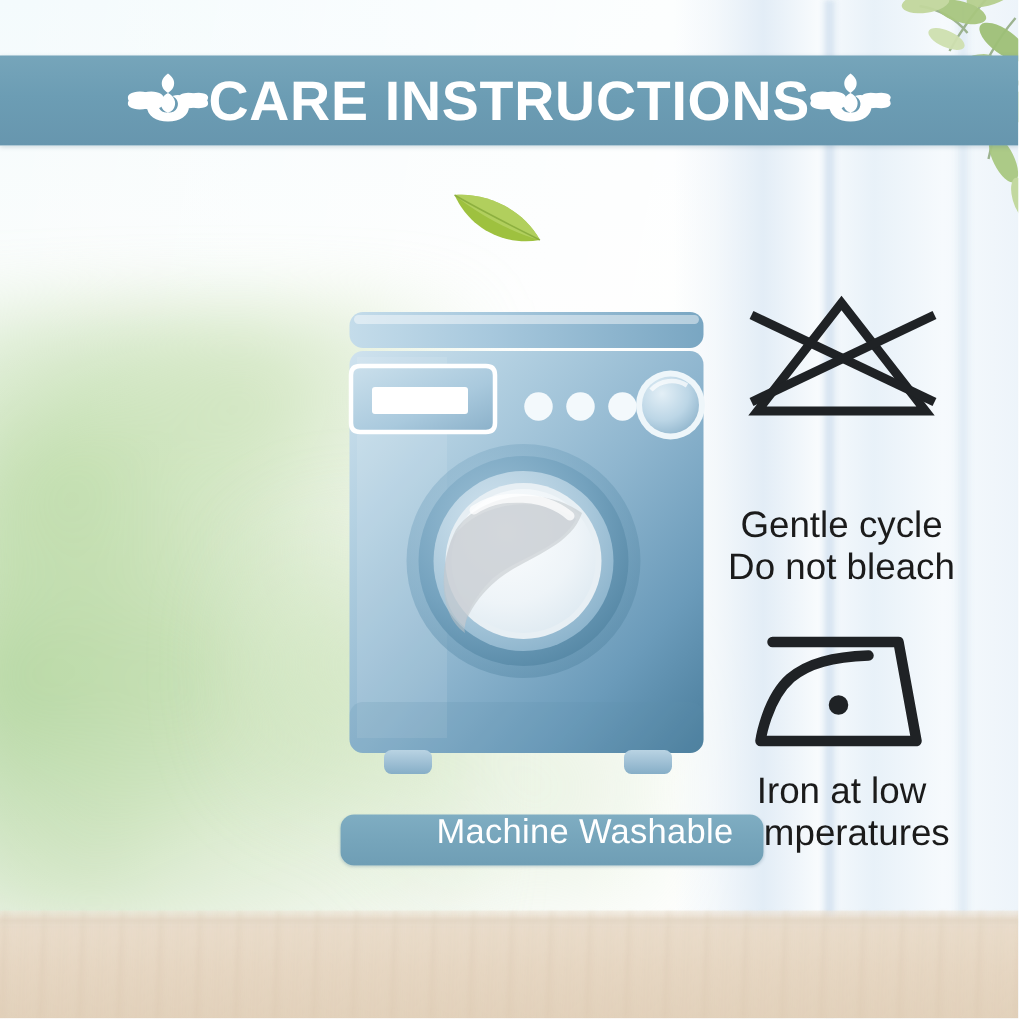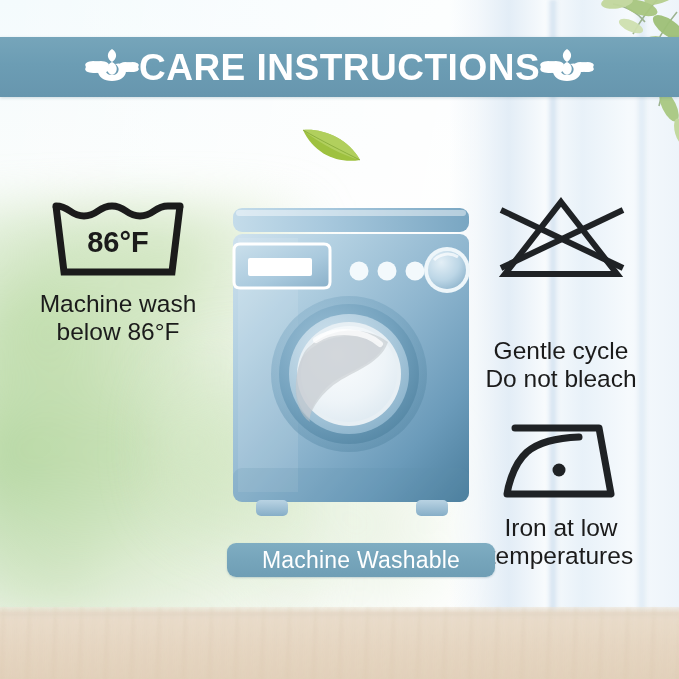--- a/index.html
+++ b/index.html
@@ -228,28 +228,29 @@
     top: 206px;
     width: 246px;
     height: 322px;
   }
 
   
   .badge {
     position: absolute;
     left: 227px;
     top: 543px;
-    width: 268px;
+    width: 238px;
     height: 34px;
     border-radius: 9px;
     background: linear-gradient(180deg, #7fadc2 0%, #76a5bb 50%, #6f9eb5 100%);
     display: flex;
-    align-items: center;
+    align-items: flex-start;
     justify-content: center;
     box-shadow: 0 1px 2px rgba(90,130,150,0.3);
+    padding-left: 44px;
   }
   .badge-text {
     color: #ffffff;
     font-size: 23px;
     letter-spacing: 0.2px;
     line-height: 1;
     font-family: "Liberation Sans", sans-serif;
     white-space: nowrap;
   }
 </style>
@@ -317,32 +318,20 @@
         <path d="M27 2 C33 6 32 12 27 15 C23 17 21 21 23 25 C25 29 31 29 33 25
                  C35 21 32 18 30 17 C36 15 41 18 41 24 C41 30 35 34 27 34
                  C19 34 13 30 13 24 C13 18 18 15 24 17 C22 18 19 21 21 25
                  C23 29 29 29 31 25 C33 21 31 17 27 15 C22 12 21 6 27 2 Z"></path>
         <ellipse cx="44" cy="20" rx="10" ry="4.6" transform="rotate(-14 44 20)"></ellipse>
         <ellipse cx="44" cy="20" rx="10" ry="4.6" transform="rotate(14 44 20)"></ellipse>
       </g>
     </svg>
   </div>
 
-  <div class="cell cell-tl">
-    <div class="sym">
-      <svg width="152" height="92" viewBox="0 0 152 92">
-        <path d="M14 14 L22 80 L130 80 L138 14" fill="none" stroke="#1b1b1b" stroke-width="7" stroke-linejoin="miter" stroke-linecap="butt"></path>
-        <path d="M14 14 C28 14 28 24 42 24 C56 24 56 14 70 14
-                 C84 14 84 24 98 24 C112 24 112 14 126 14 L138 14" fill="none" stroke="#1b1b1b" stroke-width="7" stroke-linecap="round"></path>
-        <text x="76" y="60" text-anchor="middle" font-family="Liberation Sans, sans-serif" font-size="29" font-weight="700" fill="#1b1b1b">86°F</text>
-      </svg>
-    </div>
-    <div class="cap">Machine wash
-below 86°F</div>
-  </div>
 
   <div class="cell cell-tr">
     <div class="sym">
       <svg width="152" height="92" viewBox="0 0 152 92">
         <path d="M76 10 L132 82 L20 82 Z" fill="none" stroke="#1f2225" stroke-width="6" stroke-linejoin="miter"></path>
         <line x1="16" y1="18" x2="138" y2="76" stroke="#1f2225" stroke-width="6" stroke-linecap="butt"></line>
         <line x1="138" y1="18" x2="16" y2="76" stroke="#1f2225" stroke-width="6" stroke-linecap="butt"></line>
       </svg>
     </div>
     <div class="cap">Gentle cycle

